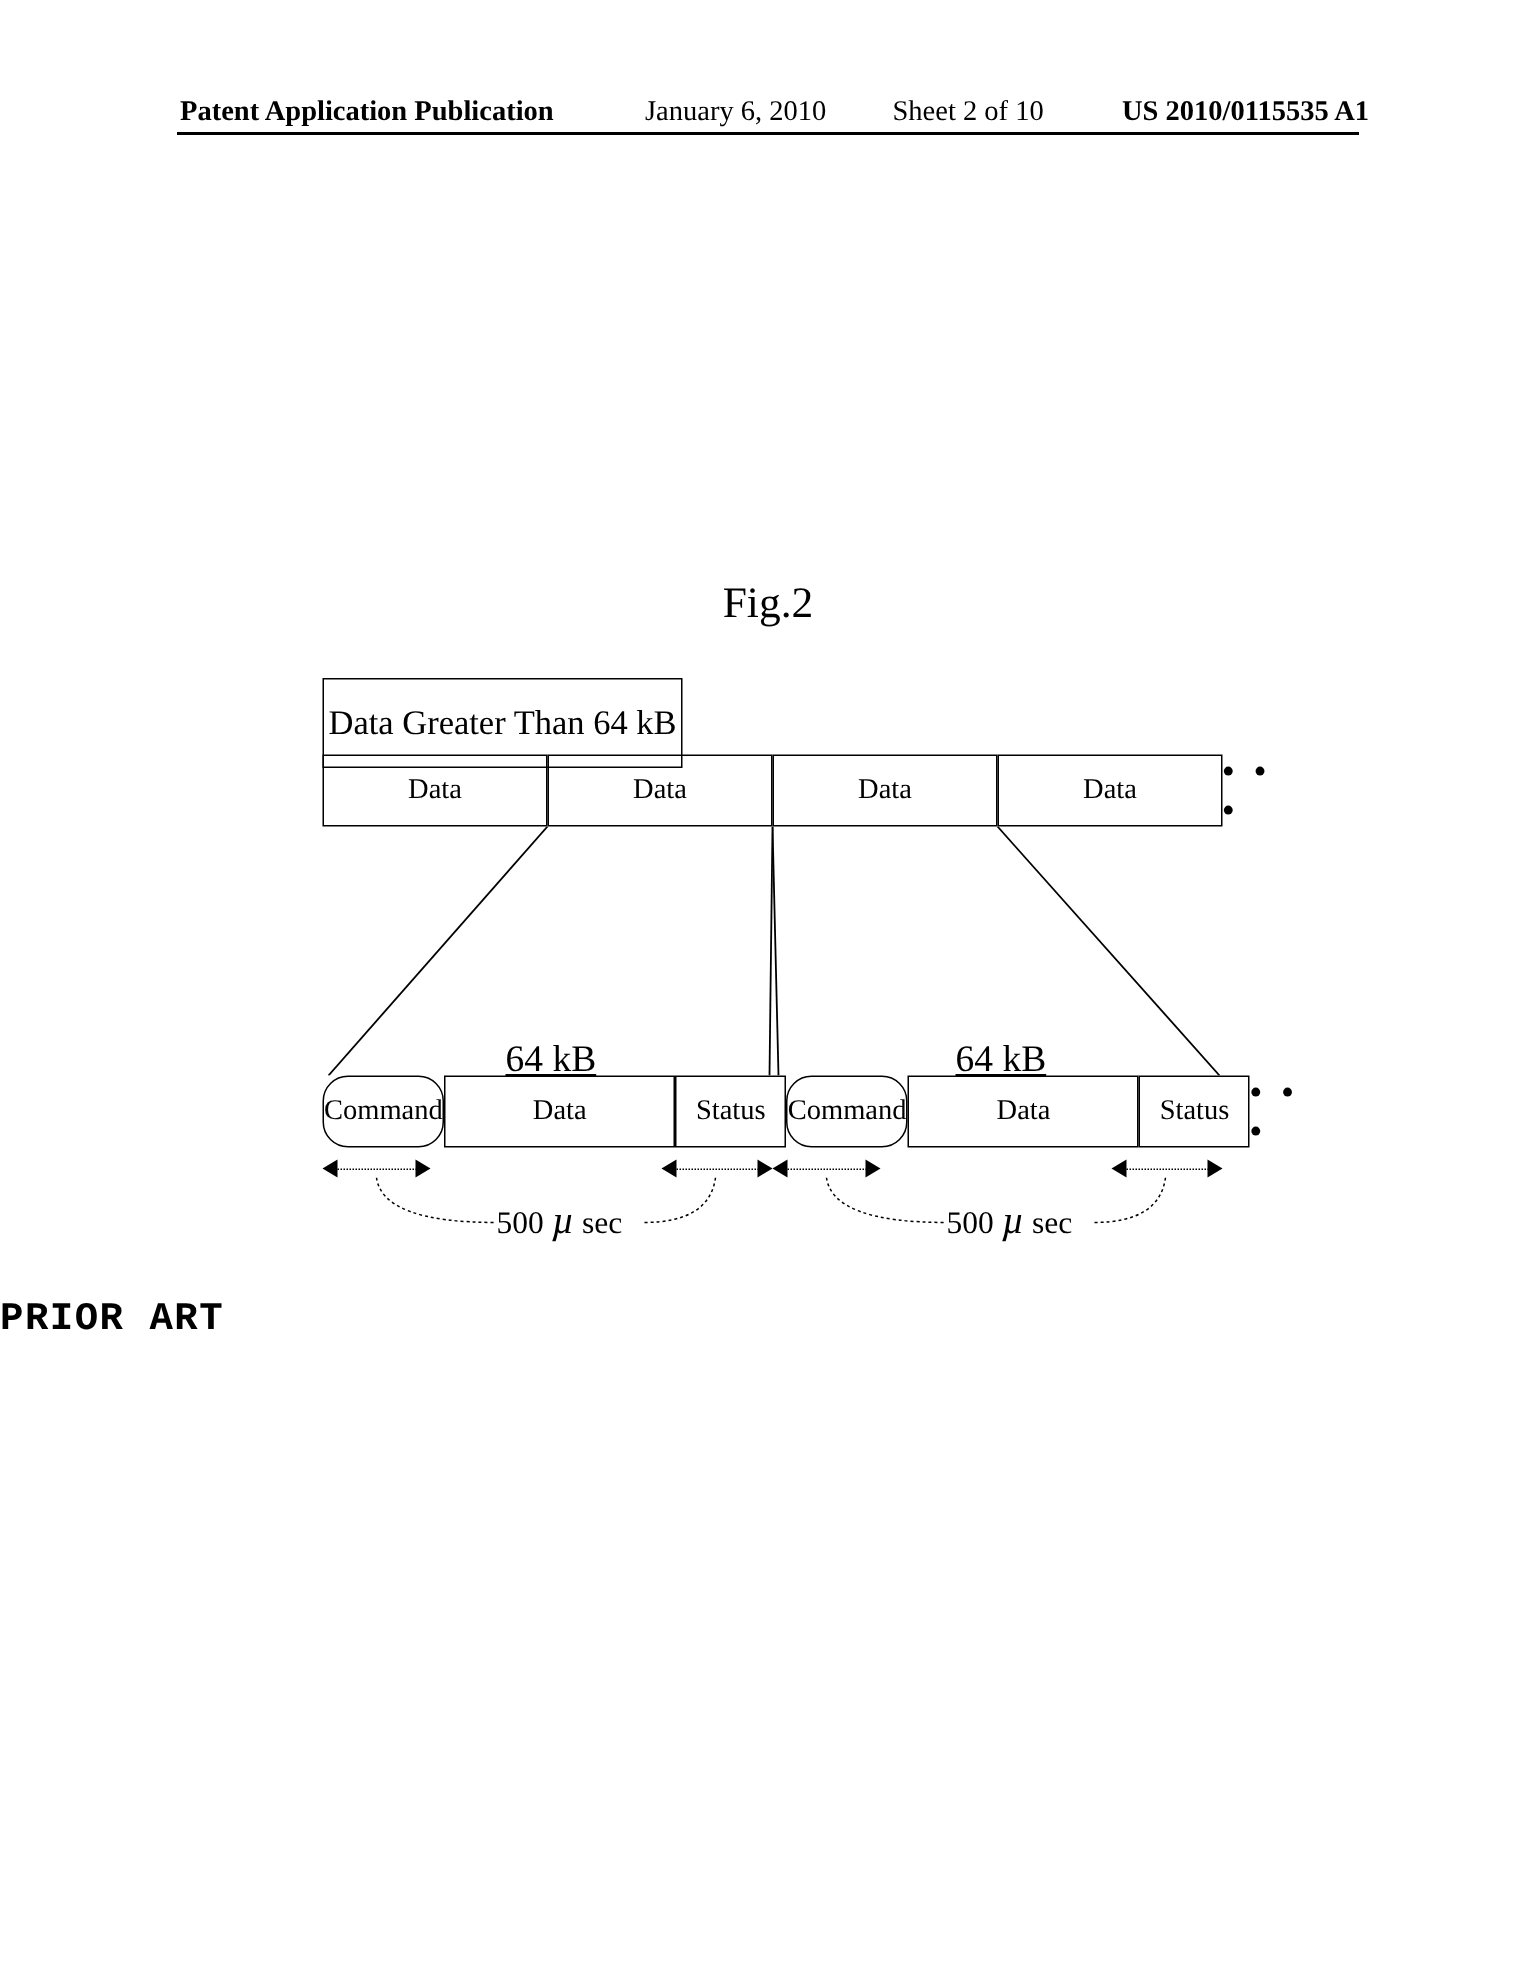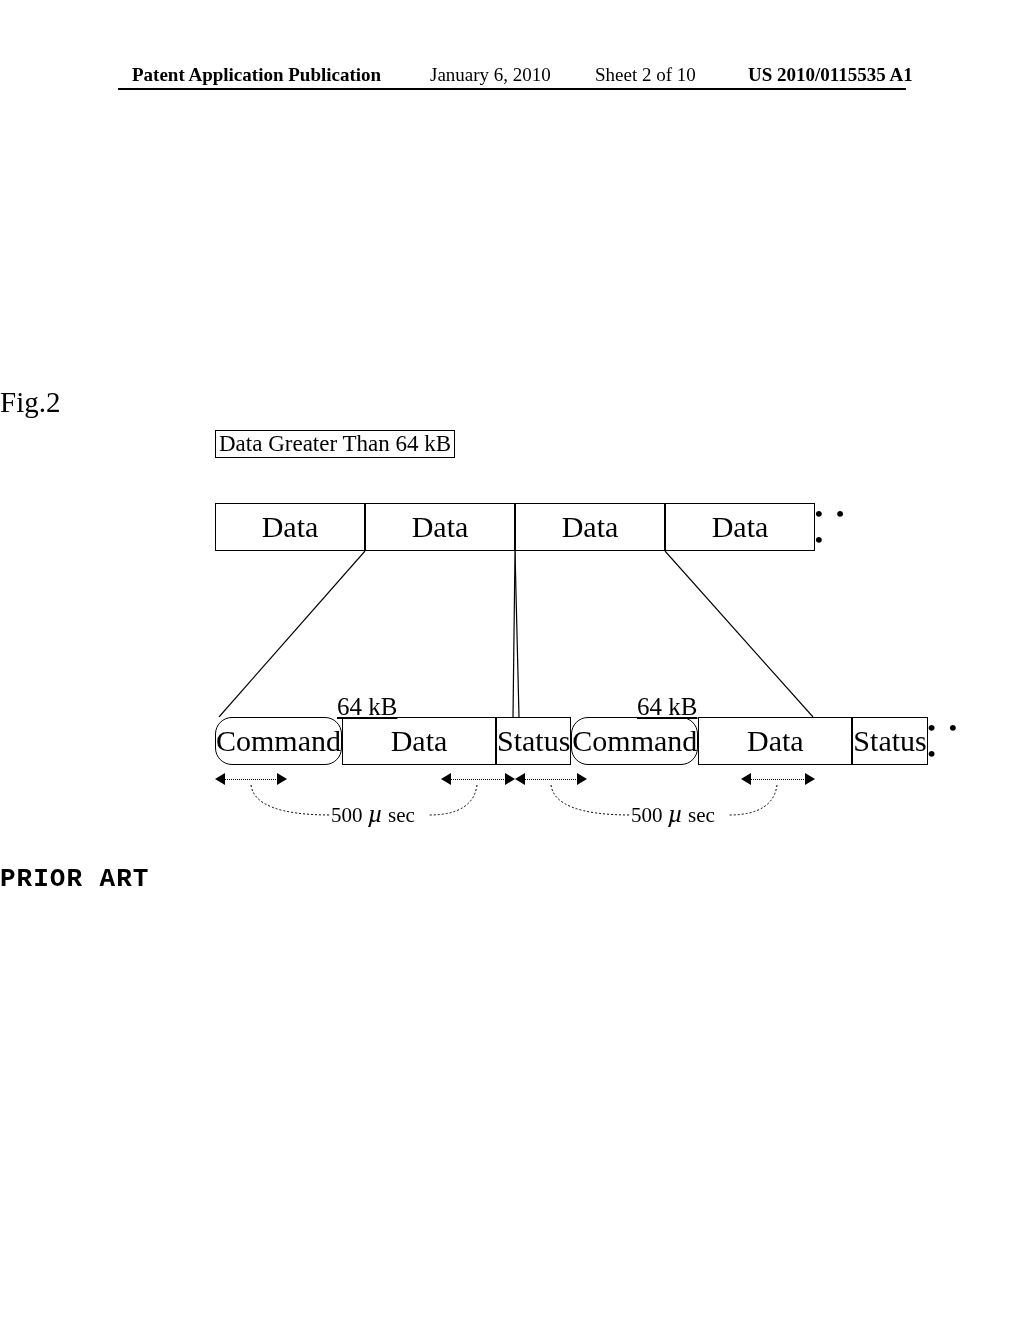--- a/index.html
+++ b/index.html
@@ -18,21 +18,20 @@
     left: 0;
     right: 0;
     width: 100%;
     font-size: 19px;
     font-family: "Times New Roman", serif;
   }
   .header-left {
     position: absolute;
     left: 120px;
     font-weight: bold;
-    margin-left: 12px;
   }
   .header-mid {
     position: absolute;
     left: 430px;
   }
   .header-sheet {
     position: absolute;
     left: 595px;
   }
   .header-right {
@@ -45,30 +44,30 @@
     top: 88px;
     left: 118px;
     width: 788px;
     border-top: 2px solid #000;
   }
   .fig-label {
     position: absolute;
     top: 386px;
     left: 0;
     width: 100%;
-    text-align: left;
+    text-align: center;
     font-size: 29px;
     font-family: "Times New Roman", serif;
   }
   .caption-box {
     position: absolute;
-    top: 430px;
+    top: 452px;
     left: 215px;
     border: 1px solid #000;
-    padding: 0 3px;
+    padding: 16px 3px;
     font-size: 23px;
     font-family: "Times New Roman", serif;
     line-height: 1.15;
   }
   .prior-art {
     position: absolute;
     top: 864px;
     left: 0;
     width: 100%;
     text-align: left;
@@ -99,21 +98,21 @@
     width: 100%;
     height: 48px;
     display: flex;
   }
   .cell {
     border: 1px solid #000;
     box-sizing: border-box;
     display: flex;
     align-items: center;
     justify-content: center;
-    font-size: 30px;
+    font-size: 19px;
     font-family: "Times New Roman", serif;
   }
   .data-top { flex: 0 0 150px; }
   .ellipsis-cell {
     flex: 0 0 46px;
     display: flex;
     align-items: center;
     justify-content: center;
     font-size: 22px;
     letter-spacing: 4px;

